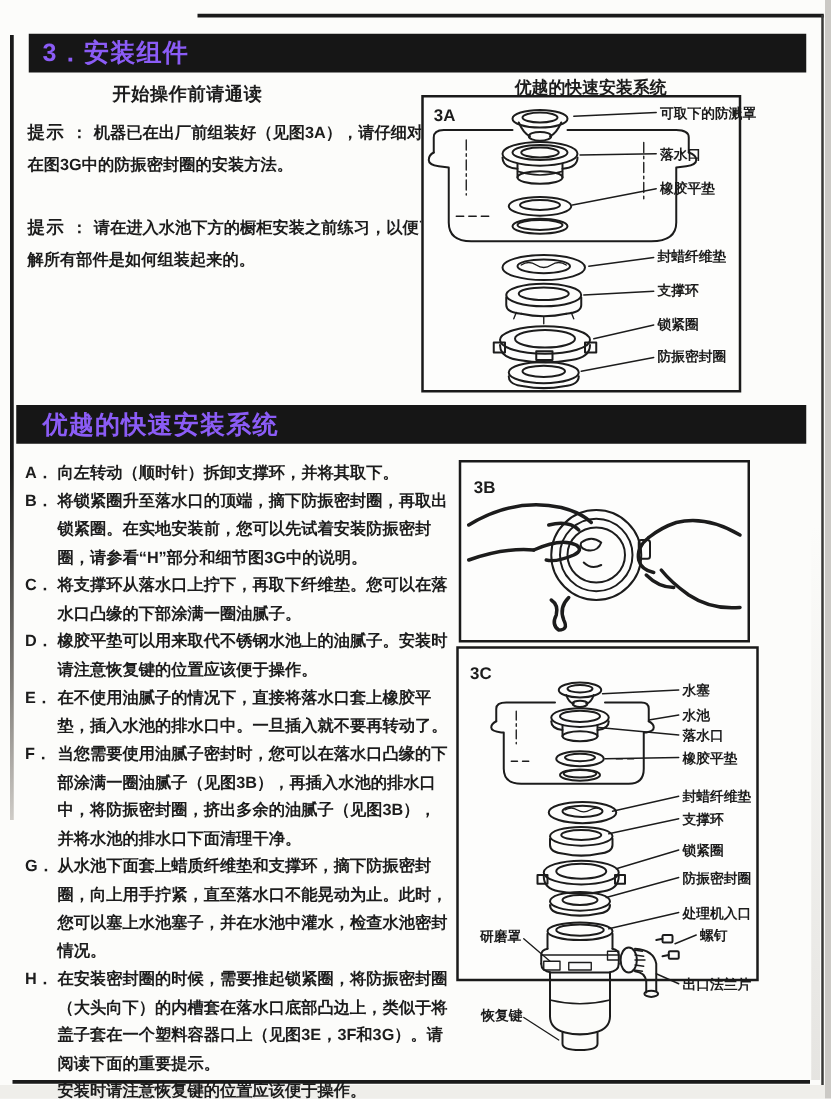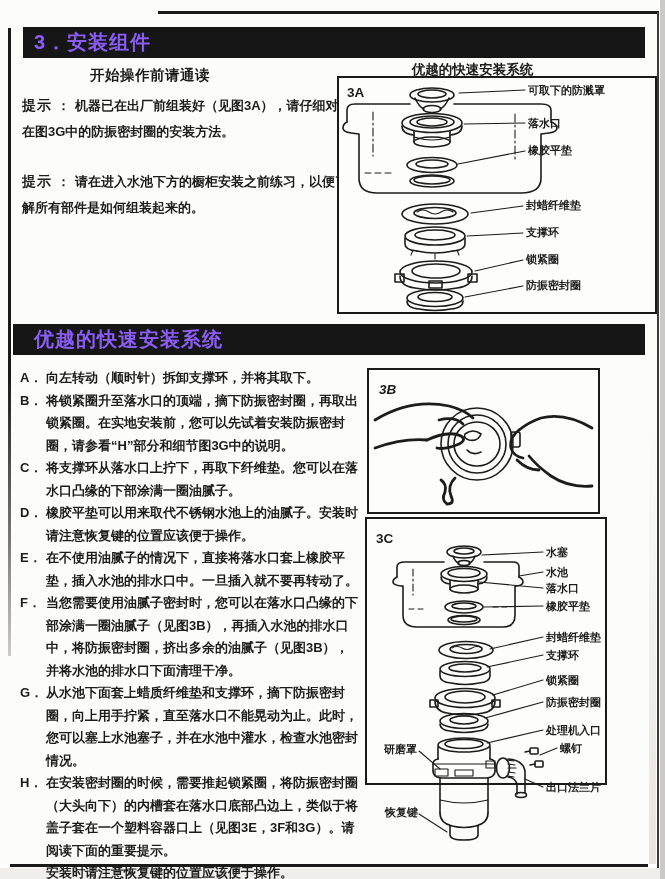--- a/index.html
+++ b/index.html
@@ -26,22 +26,22 @@
   .bar1{left:23px;top:27px;width:622px;height:31px;padding-left:11px;box-sizing:border-box;}
   .bar2{left:13px;top:324px;width:632px;height:31px;padding-left:21px;box-sizing:border-box;}
   .intro{position:absolute;left:66px;top:66px;font-size:14.5px;letter-spacing:.5px;margin-left:24px;}
   .tip{position:absolute;left:22px;width:336px;font-size:13px;line-height:26px;}
   .tip1{top:92px;}
   .tip2{top:168px;}
   .tip-label{font-size:14px;letter-spacing:1px;}
   .tip-sep{font-size:13px;padding:0 5px;}
   .fig-caption{position:absolute;left:337px;top:61px;width:271px;text-align:center;font-size:13.5px;}
   .figbox{position:absolute;border:2px solid #1a1a1a;background:#fdfdfc;box-sizing:border-box;}
-  .fig3a{left:337px;top:76px;width:320px;height:238px;}
-  .fig3b{left:367px;top:368px;width:233px;height:146px;font-style:italic;}
+  .fig3a{left:337px;top:76px;width:256px;height:238px;}
+  .fig3b{left:367px;top:368px;width:233px;height:146px;}
   .fig3c{left:365px;top:517px;width:242px;height:268px;}
   .steps{position:absolute;left:20px;top:367px;width:340px;font-size:13px;line-height:22.5px;}
   .step{display:flex;}
   .step-letter{width:26px;flex:none;}
   .step-text{flex:1;}
   .steps-note{margin-left:26px;}
   svg{display:block;}
   svg *{vector-effect:non-scaling-stroke;}
   .ink{stroke:#1c1c1c;fill:none;stroke-width:1.6;stroke-linecap:round;stroke-linejoin:round;}
   .ink-thin{stroke:#1c1c1c;fill:none;stroke-width:1.1;stroke-linecap:round;}

